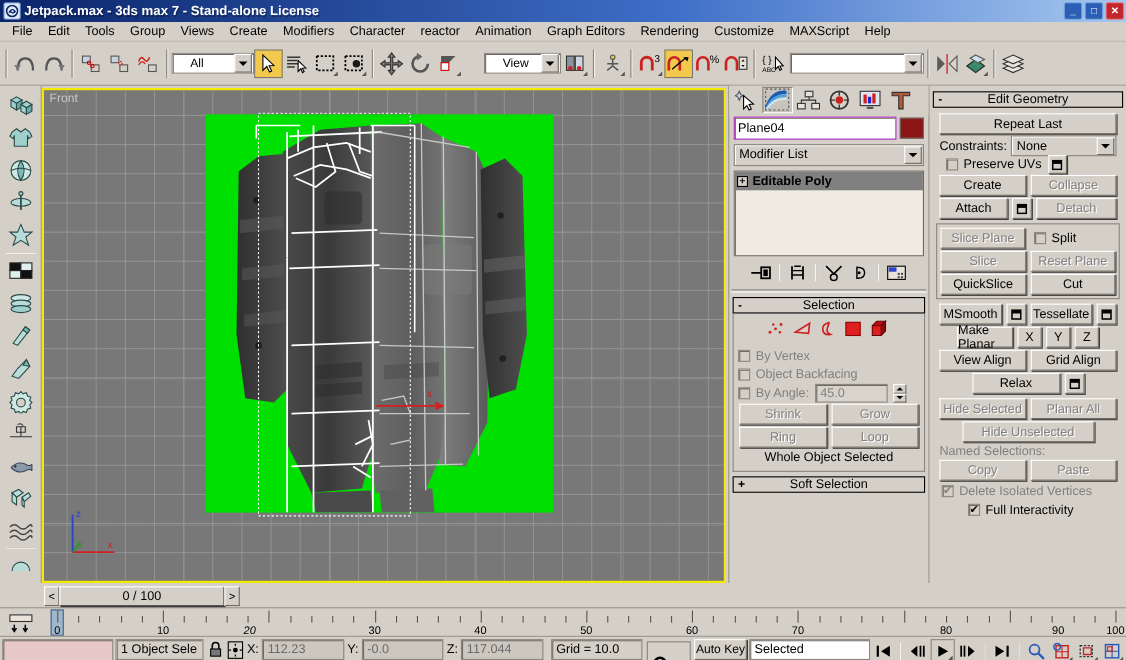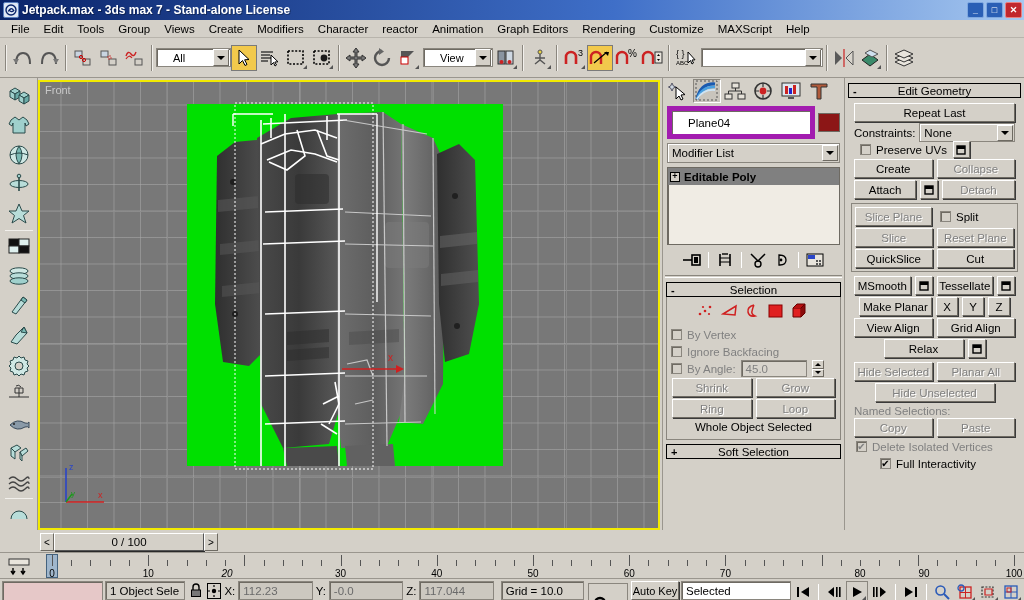--- a/index.html
+++ b/index.html
@@ -124,23 +124,23 @@
   .cptab{
     width:28px;height:24px;display:flex;align-items:center;justify-content:center;
     border:1px solid #d4d0c8;
   }
   .cptab.sel{
     border:1px solid #8a867e;border-right-color:#fff;border-bottom-color:#fff;
     background:#c8c4bc;
   }
   .cprow{display:flex;align-items:center;padding:2px 4px;gap:3px;}
   .namefield{
-    flex:1;height:33px;background:#fff;border:5px solid #a21caf;
+    flex:1;height:21px;background:#fff;border:1px solid #a21caf;
     box-shadow:inset 1px 1px 0 #6e6a62;
-    display:flex;align-items:center;padding-left:16px;font-size:11.5px;
+    display:flex;align-items:center;padding-left:3px;font-size:11.5px;
   }
   .colorswatch{width:22px;height:19px;background:#8c1616;border:1px solid #6e6a62;}
   .modlist{
     margin:2px 4px;height:20px;background:#d4d0c8;border:1px solid #8a867e;
     box-shadow: inset 1px 1px 0 #fff;
     display:flex;align-items:center;font-size:11.5px;
   }
   .modlist .val{flex:1;padding-left:4px;}
   .modlist .arrow{
     width:16px;height:16px;margin-right:1px;background:#d4d0c8;
@@ -404,21 +404,21 @@
         <path d="M8 1 L13 4.5 L8 8 Z" fill="#666"></path>
       </svg>
   </div>
   <div class="tbtn corner">
     <svg width="20" height="20" viewBox="0 0 20 20">
         <path d="M3 16 L3 3 L16 3 Z" fill="#555"></path>
         <rect x="3" y="9" width="7" height="7" fill="#fff" stroke="#c00"></rect>
       </svg>
   </div>
 
-  <div class="tcombo" style="width:70px;margin-left:2px">
+  <div class="tcombo" style="width:70px;margin-left:19px">
     <div class="val">View</div>
     <div class="arrow">
         <i class="tri-d"></i>
       </div>
   </div>
 
   <div class="tbtn corner">
     <svg width="22" height="20" viewBox="0 0 22 20">
         <rect x="3" y="3" width="7" height="13" fill="#8a94a0" stroke="#333"></rect>
         <rect x="11" y="3" width="7" height="13" fill="#cfd8e2" stroke="#333"></rect>
@@ -906,21 +906,21 @@
                   <path d="M10 5 L14 1 L14 10 L10 14" fill="#8a0c0c" stroke="#600"></path>
                 </svg>
             </span>
           </div>
           <div class="chkrow">
             <span class="chk"></span>
             <span class="lbl dim">By Vertex</span>
           </div>
           <div class="chkrow">
             <span class="chk"></span>
-            <span class="lbl dim">Ignore Backfacing</span>
+            <span class="lbl dim">Object Backfacing</span>
           </div>
           <div class="chkrow">
             <span class="chk"></span>
             <span class="lbl dim">By Angle:</span>
             <span class="spinfield" style="width:66px">45.0</span>
             <span class="spin">
                 <div>
                   <i class="tri-u"></i>
                 </div>
                 <div>
@@ -1023,21 +1023,21 @@
             </div>
             <div class="btn">Tessellate</div>
             <div class="btn sq" style="flex:none;width:18px">
               <svg width="10" height="10" viewBox="0 0 10 10">
                   <rect x="1" y="1" width="8" height="8" fill="none" stroke="#000" stroke-width="1.4"></rect>
                   <rect x="1" y="1" width="8" height="3" fill="#000"></rect>
                 </svg>
             </div>
           </div>
 
-          <div class="btnrow" style="margin:0 8px">
+          <div class="btnrow" style="margin:0 19px">
             <div class="btn" style="flex:3">Make Planar</div>
             <div class="btn" style="flex:none;width:22px">X</div>
             <div class="btn" style="flex:none;width:22px">Y</div>
             <div class="btn" style="flex:none;width:22px">Z</div>
           </div>
 
           <div class="btnrow" style="margin:0 3px">
             <div class="btn">View Align</div>
             <div class="btn">Grid Align</div>
           </div>
@@ -1160,21 +1160,21 @@
       <div class="tick" style="left: 976px; height: 11px;"></div>
       <div class="lab" style="left: 14px;">0</div>
       <div class="lab" style="left: 110.2px;">10</div>
       <div class="lab" style="left: 189px; font-style: italic;">20</div>
       <div class="lab" style="left: 302.6px;">30</div>
       <div class="lab" style="left: 398.8px;">40</div>
       <div class="lab" style="left: 495px;">50</div>
       <div class="lab" style="left: 591.2px;">60</div>
       <div class="lab" style="left: 687.4px;">70</div>
       <div class="lab" style="left: 822px;">80</div>
-      <div class="lab" style="left: 886px; margin-top: 36px;">90</div>
+      <div class="lab" style="left: 924px; margin-top: 36px;">90</div>
       <div class="lab" style="left: 976px;">100</div>
     </div>
 </div>
 
 <div id="statusbar">
   <div class="mxlistener">
     <div class="mxl1"></div>
 
   </div>
 

